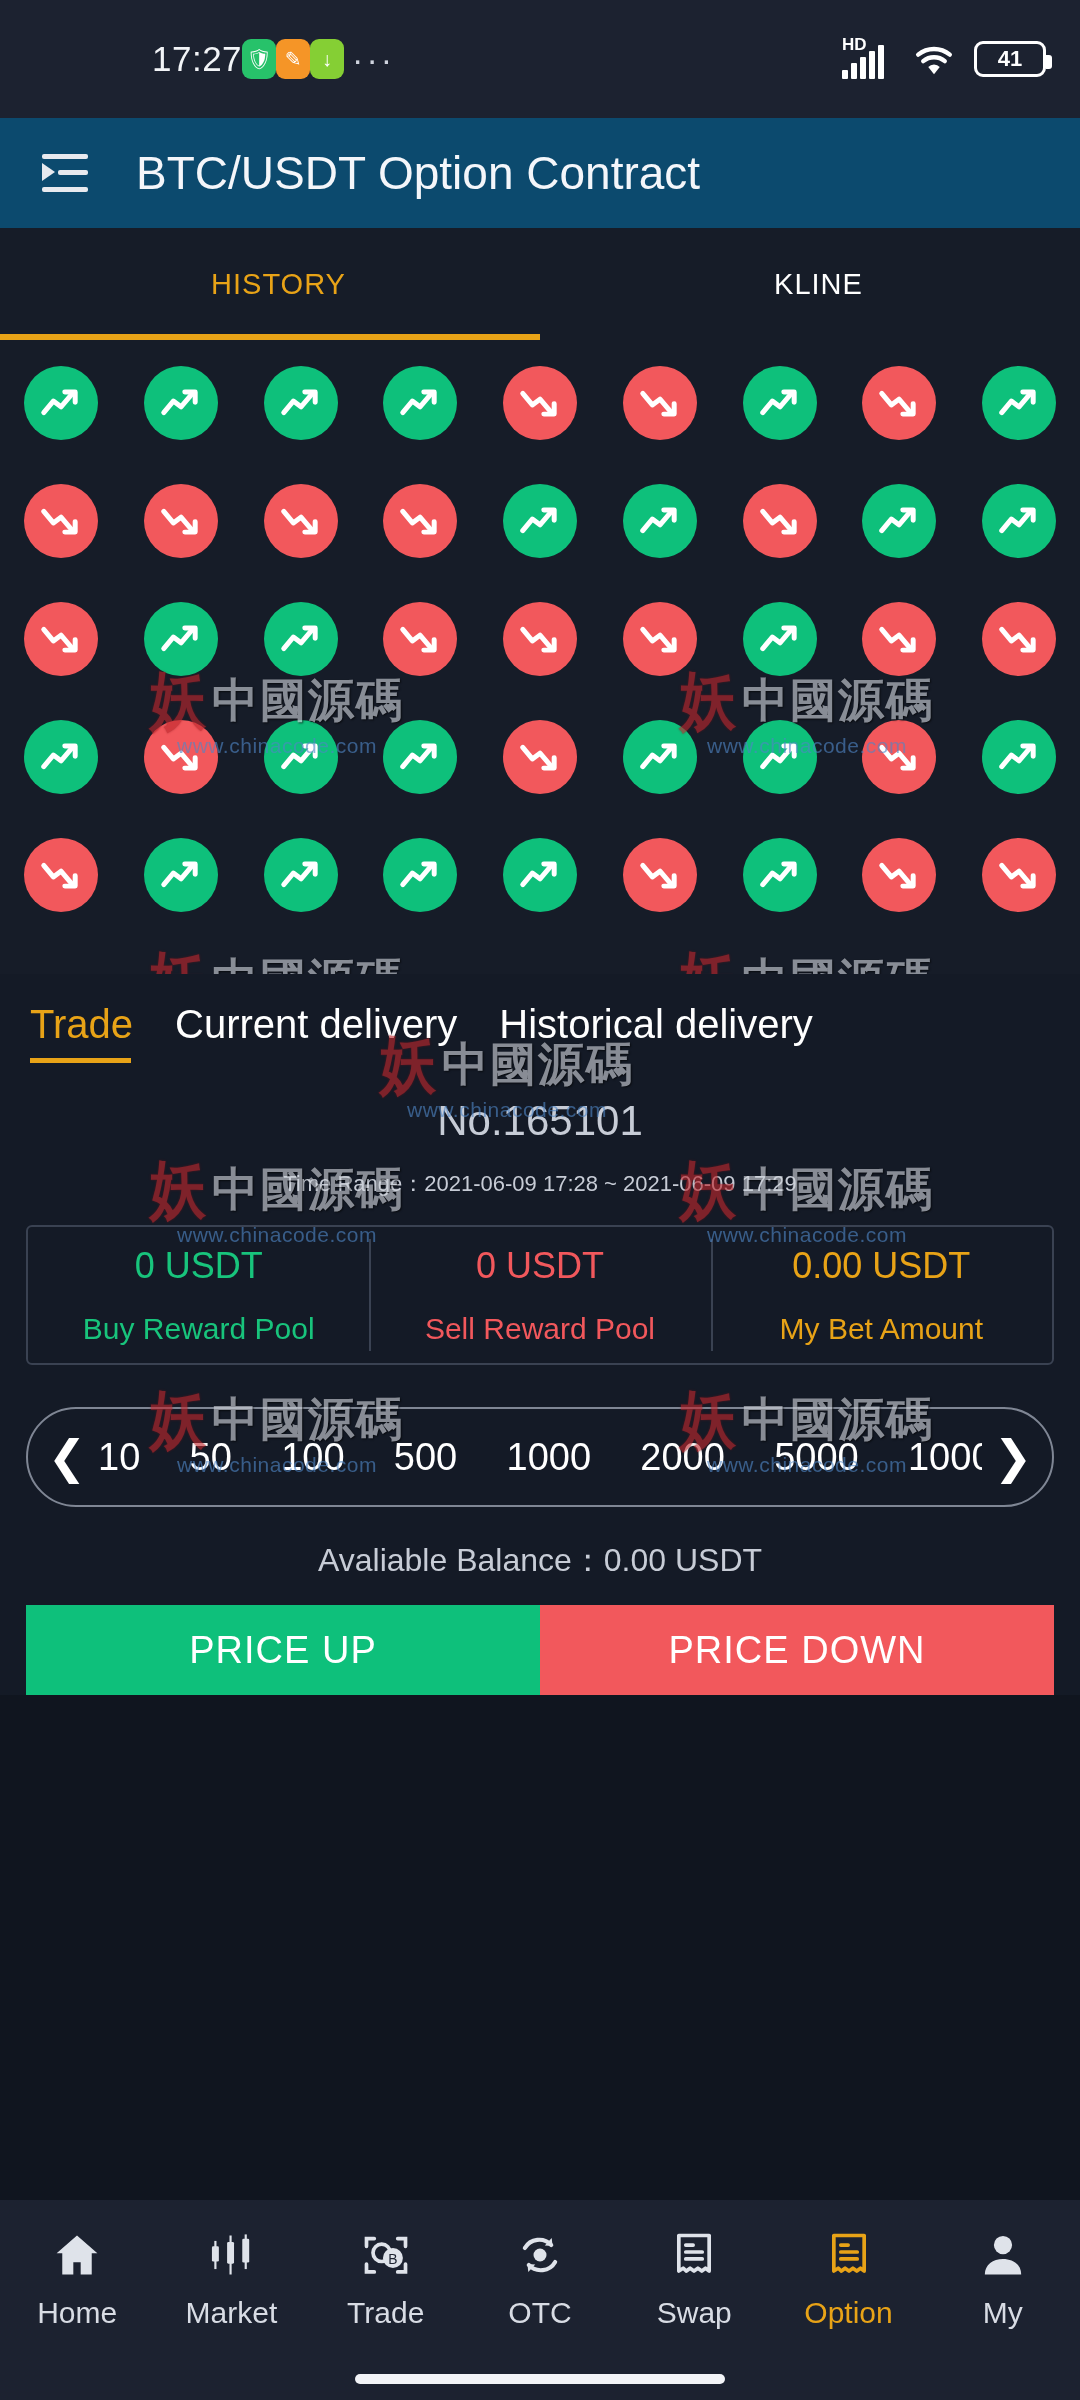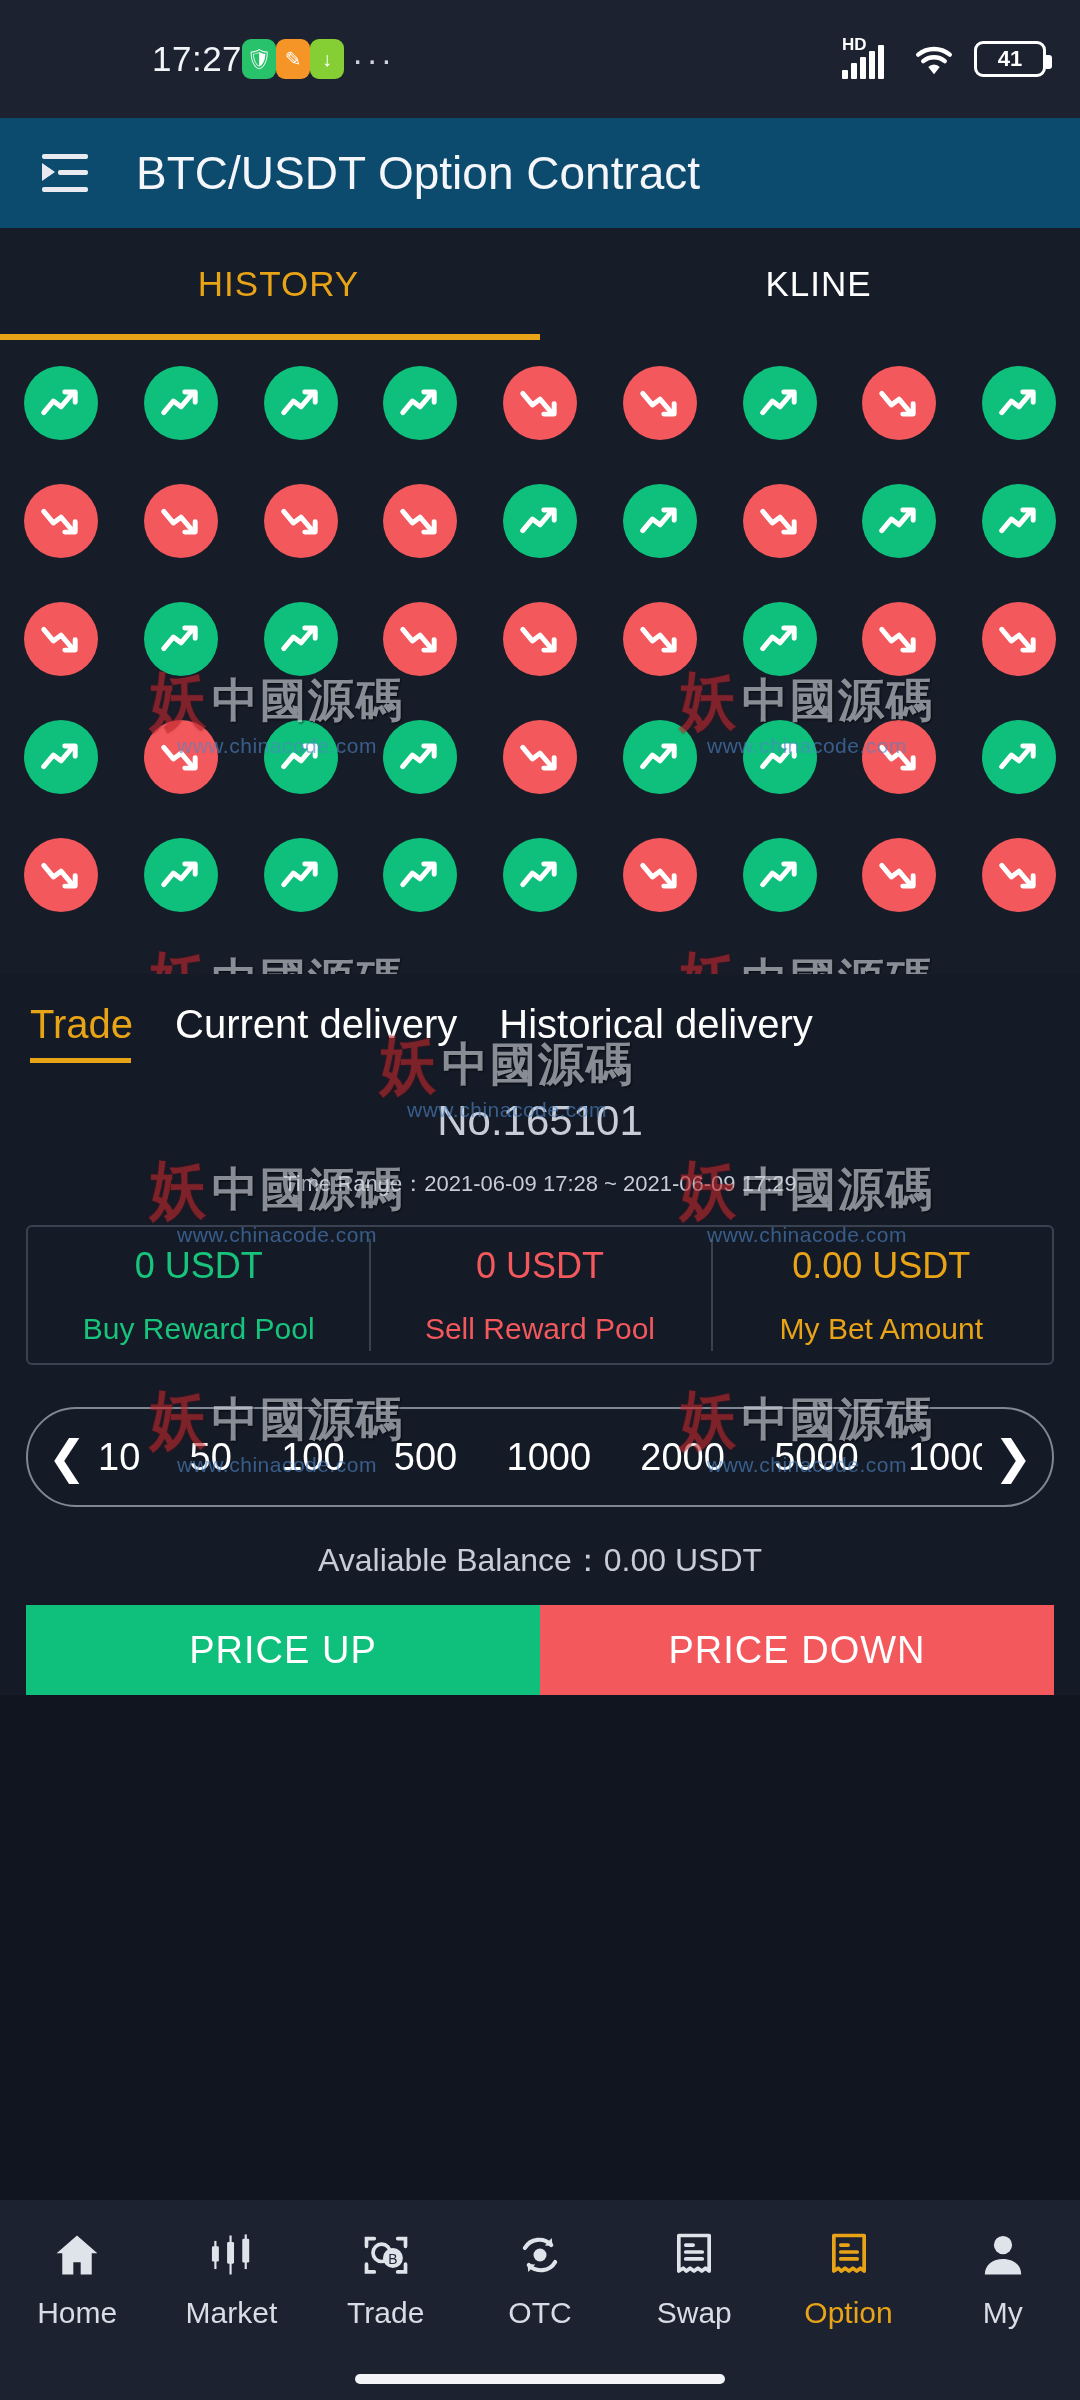--- a/index.html
+++ b/index.html
@@ -45,21 +45,21 @@
   .menu-ico i:nth-child(2){ top:16px; width:30px; }
   .menu-ico i:nth-child(3){ top:33px; width:46px; }
   .menu-ico:after{ content:""; position:absolute; left:0; top:9px;
     border-left:13px solid #e8eaef; border-top:9px solid transparent;
     border-bottom:9px solid transparent; }
   .header h1{ color:#f4f6fa; font-size:46px; font-weight:400; }
 
   
   .toptabs{ display:flex; height:112px; background:#161c28; position:relative; }
   .toptab{ flex:1; display:flex; align-items:center; justify-content:center;
-           font-size:35px; letter-spacing:1px; color:#ffffff;margin-left:17px; }
+           font-size:29px; letter-spacing:1px; color:#ffffff;margin-left:17px; }
   .toptab.active{ color:#e8a317; }
   .toptab-underline{ position:absolute; left:0; bottom:0; width:540px; height:6px;
                      background:#e8a317; }
 
   
   .history{ background:#161c28; padding:26px 24px 18px; position:relative; }
   .hrow{ display:flex; justify-content:space-between; margin-bottom:44px; }
   .hrow:last-child{ margin-bottom:8px; }
   .dot{ width:74px; height:74px; border-radius:50%; display:flex;
         align-items:center; justify-content:center; }

